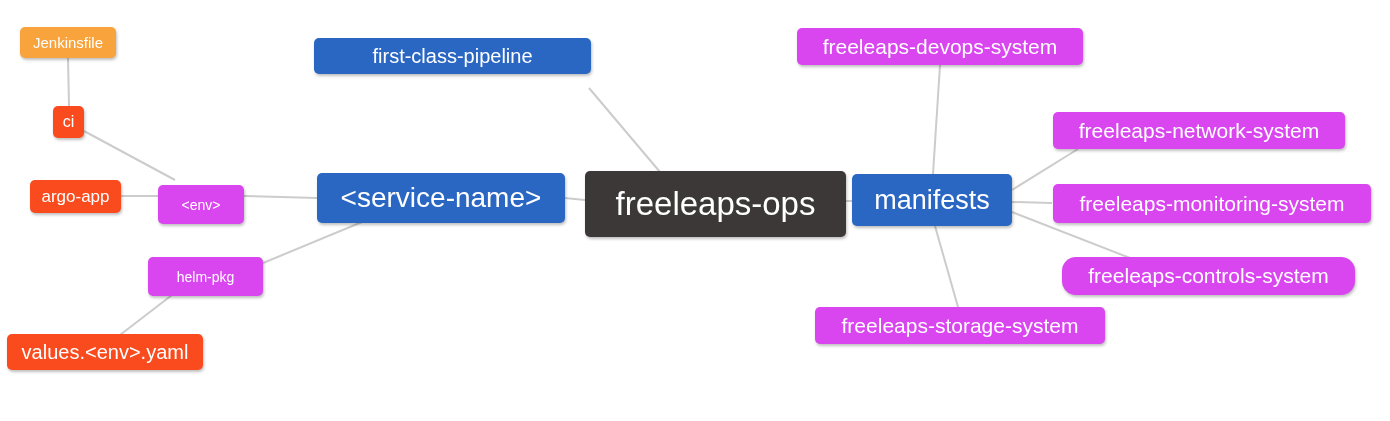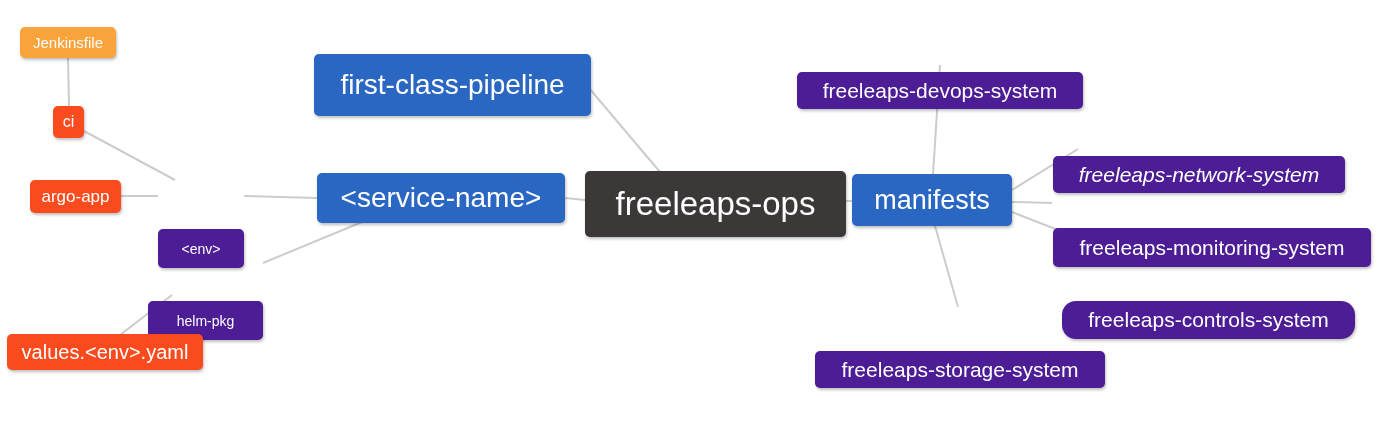--- a/index.html
+++ b/index.html
@@ -18,21 +18,21 @@
     color:#ffffff;
     border-radius:5px;
     box-shadow:1px 2px 3px rgba(0,0,0,0.25);
     white-space:nowrap;
     cursor:pointer;
     box-sizing:border-box;
     user-select:none;
   }
   .c-orange{background:#F8A33B;}
   .c-red{background:#F94B1E;}
-  .c-green{background:#4c1d95;margin-top:44px;}
+  .c-green{background:#d946ef;}
   .c-blue{background:#2A67C3;}
   .c-dark{background:#3C3838;}
 </style>
 </head>
 <body>
 
 <div class="canvas">
 
   <svg class="edges" viewBox="0 0 1390 421">
     <line x1="68" y1="58" x2="69" y2="106"></line>
@@ -56,31 +56,31 @@
   <div class="node c-red" style="left:53px;top:106px;width:31px;height:32px;font-size:16px;">ci</div>
 
   <div class="node c-red" style="left:30px;top:180px;width:91px;height:33px;font-size:17px;">argo-app</div>
 
   <div class="node c-green" style="left:158px;top:185px;width:86px;height:39px;font-size:14px;">&lt;env&gt;</div>
 
   <div class="node c-green" style="left:148px;top:257px;width:115px;height:39px;font-size:14px;">helm-pkg</div>
 
   <div class="node c-red" style="left:7px;top:334px;width:196px;height:36px;font-size:20px;">values.&lt;env&gt;.yaml</div>
 
-  <div class="node c-blue" style="left:314px;top:38px;width:277px;height:62px;font-size:28px;margin-top:16px;">first-class-pipeline</div>
+  <div class="node c-blue" style="left:314px;top:38px;width:277px;height:36px;font-size:20px;">first-class-pipeline</div>
 
   <div class="node c-blue" style="left:317px;top:173px;width:248px;height:50px;font-size:28px;">&lt;service-name&gt;</div>
 
   <div class="node c-dark" style="left:585px;top:171px;width:261px;height:66px;font-size:33px;">freeleaps-ops</div>
 
   <div class="node c-blue" style="left:852px;top:174px;width:160px;height:52px;font-size:27px;">manifests</div>
 
   <div class="node c-green" style="left:797px;top:28px;width:286px;height:37px;font-size:21px;">freeleaps-devops-system</div>
 
-  <div class="node c-green" style="left:1053px;top:112px;width:292px;height:37px;font-size:21px;font-style:italic;">freeleaps-network-system</div>
+  <div class="node c-green" style="left:1053px;top:112px;width:292px;height:37px;font-size:21px;">freeleaps-network-system</div>
 
   <div class="node c-green" style="left:1053px;top:184px;width:318px;height:39px;font-size:21px;">freeleaps-monitoring-system</div>
 
   <div class="node c-green" style="left:1062px;top:257px;width:293px;height:38px;font-size:21px;border-radius:14px;">freeleaps-controls-system</div>
 
   <div class="node c-green" style="left:815px;top:307px;width:290px;height:37px;font-size:21px;">freeleaps-storage-system</div>
 
 </div>
 
 </body></html>

